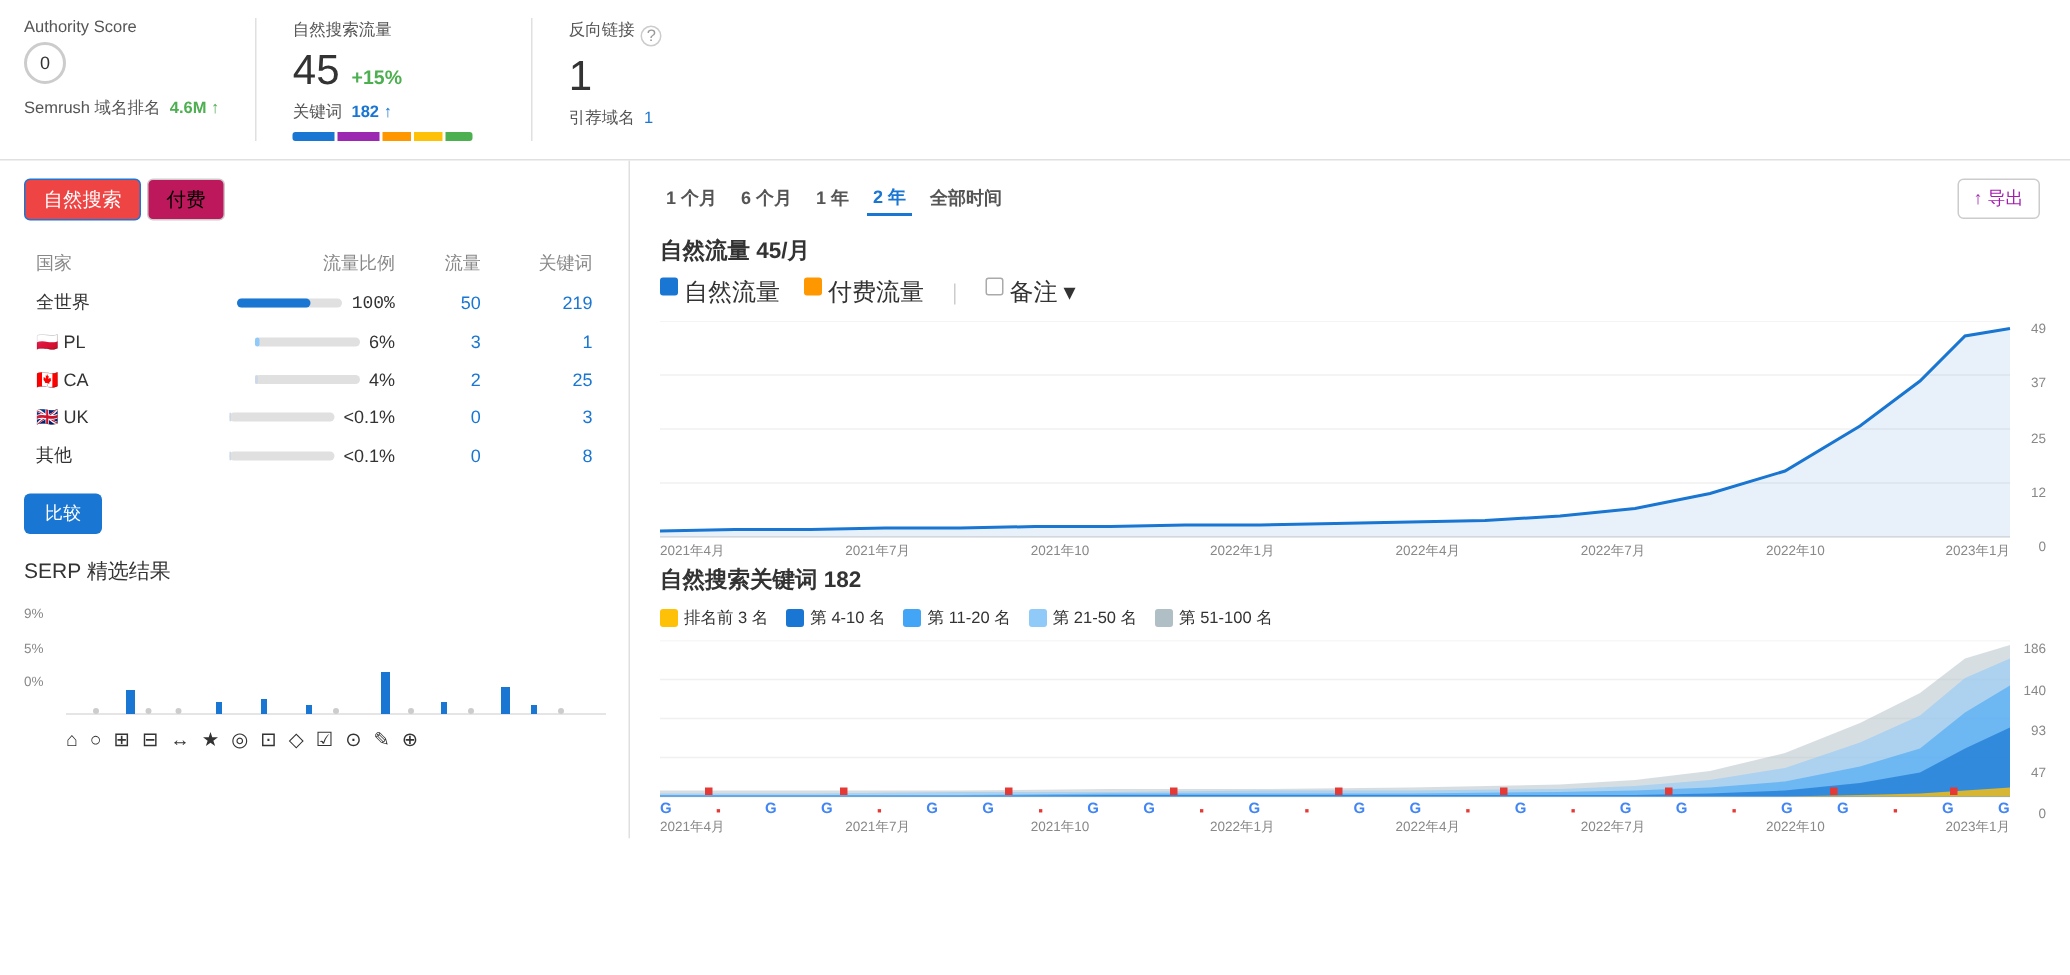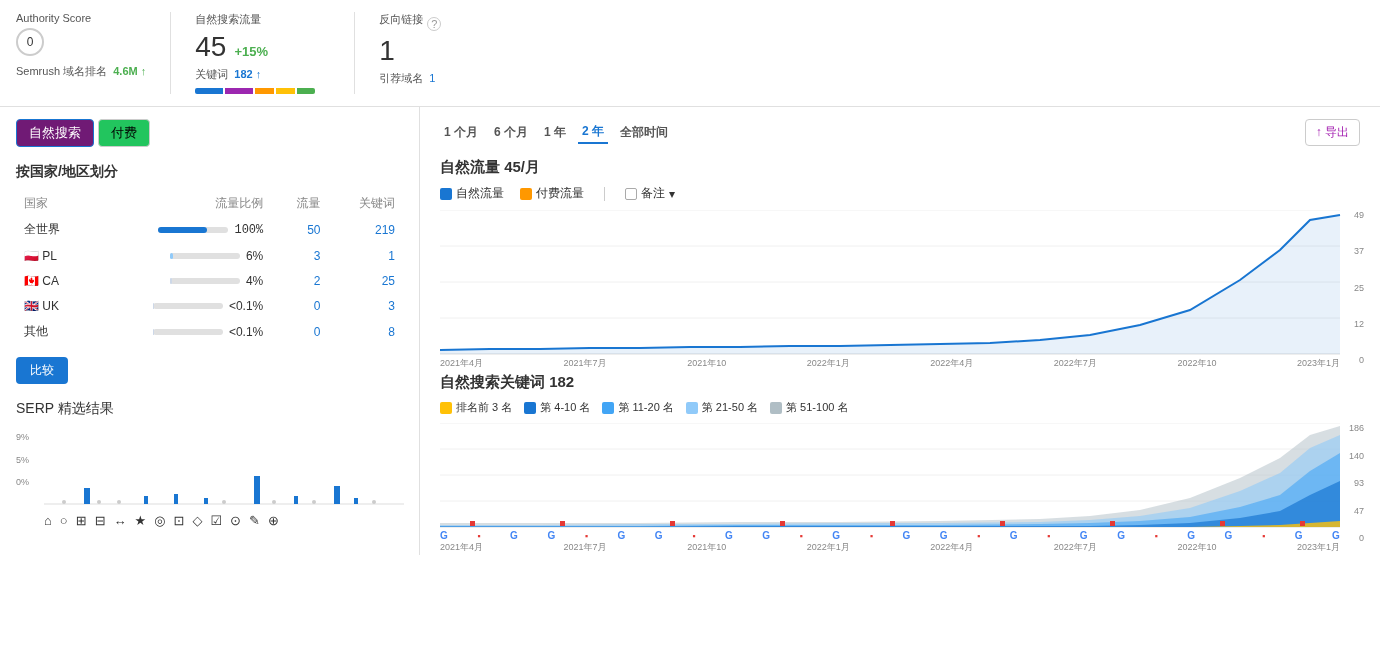--- a/index.html
+++ b/index.html
@@ -39,23 +39,23 @@
     
     .left-panel {
       width: 420px;
       min-width: 420px;
       border-right: 1px solid #e0e0e0;
       padding: 12px 16px;
     }
     .tabs-row { display: flex; gap: 4px; margin-bottom: 16px; }
     .tab-btn {
       padding: 4px 12px; border: 1px solid #ccc; border-radius: 4px;
-      background: #22c55e; cursor: pointer; font-size: 13px;
-    }
-    .tab-btn.active { background: #701a75; color: white; border-color: #1976d2; }
+      background: #be185d; cursor: pointer; font-size: 13px;
+    }
+    .tab-btn.active { background: #ef4444; color: white; border-color: #1976d2; }
 
     .section-title { font-size: 14px; font-weight: bold; color: #333; margin-bottom: 10px; }
 
     
     .country-table { width: 100%; border-collapse: collapse; font-size: 12px; }
     .country-table th { color: #888; font-weight: normal; padding: 4px 8px; text-align: right; }
     .country-table th:first-child { text-align: left; }
     .country-table td { padding: 5px 8px; text-align: right; vertical-align: middle; }
     .country-table td:first-child { text-align: left; }
     .country-table tr.highlighted { background: #e8f0fe; }
@@ -78,21 +78,21 @@
     .time-controls-left { display: flex; gap: 8px; align-items: center; }
     .time-btn { background: none; border: none; font-size: 12px; color: #555; cursor: pointer; padding: 2px 4px; font-weight: bold; }
     .time-btn.active { color: #1976d2; border-bottom: 2px solid #1976d2; font-weight: bold; }
     .export-btn {
       background: none; border: 1px solid #ccc; border-radius: 4px;
       padding: 4px 10px; font-size: 12px; cursor: pointer; color: #a21caf;
     }
 
     .chart-title { font-size: 15px; font-weight: bold; margin-bottom: 8px; }
     .chart-legend { display: flex; gap: 16px; margin-bottom: 8px; align-items: center; }
-    .legend-item { display: flex; align-items: center; gap: 4px; font-size: 12px; }
+    .legend-item { display: flex; gap: 4px; font-size: 16px; }
     .kw-legend { display: flex; gap: 12px; margin-bottom: 8px; flex-wrap: wrap; }
     .kw-legend-item { display: flex; align-items: center; gap: 4px; font-size: 11px; }
     .kw-legend-dot { width: 12px; height: 12px; border-radius: 2px; }
   </style>
 </head>
 <body>
 
 <div class="top-metrics">
 
   <div class="metric-block">
@@ -146,21 +146,20 @@
 
   <div class="left-panel">
 
     
     <div class="tabs-row">
       <button class="tab-btn active">自然搜索</button>
       <button class="tab-btn">付费</button>
     </div>
 
     
-    <div class="section-title">按国家/地区划分</div>
     <table class="country-table">
       <thead>
         <tr>
           <th>国家</th>
           <th>流量比例</th>
           <th>流量</th>
           <th>关键词</th>
         </tr>
       </thead>
       <tbody id="country-tbody">

